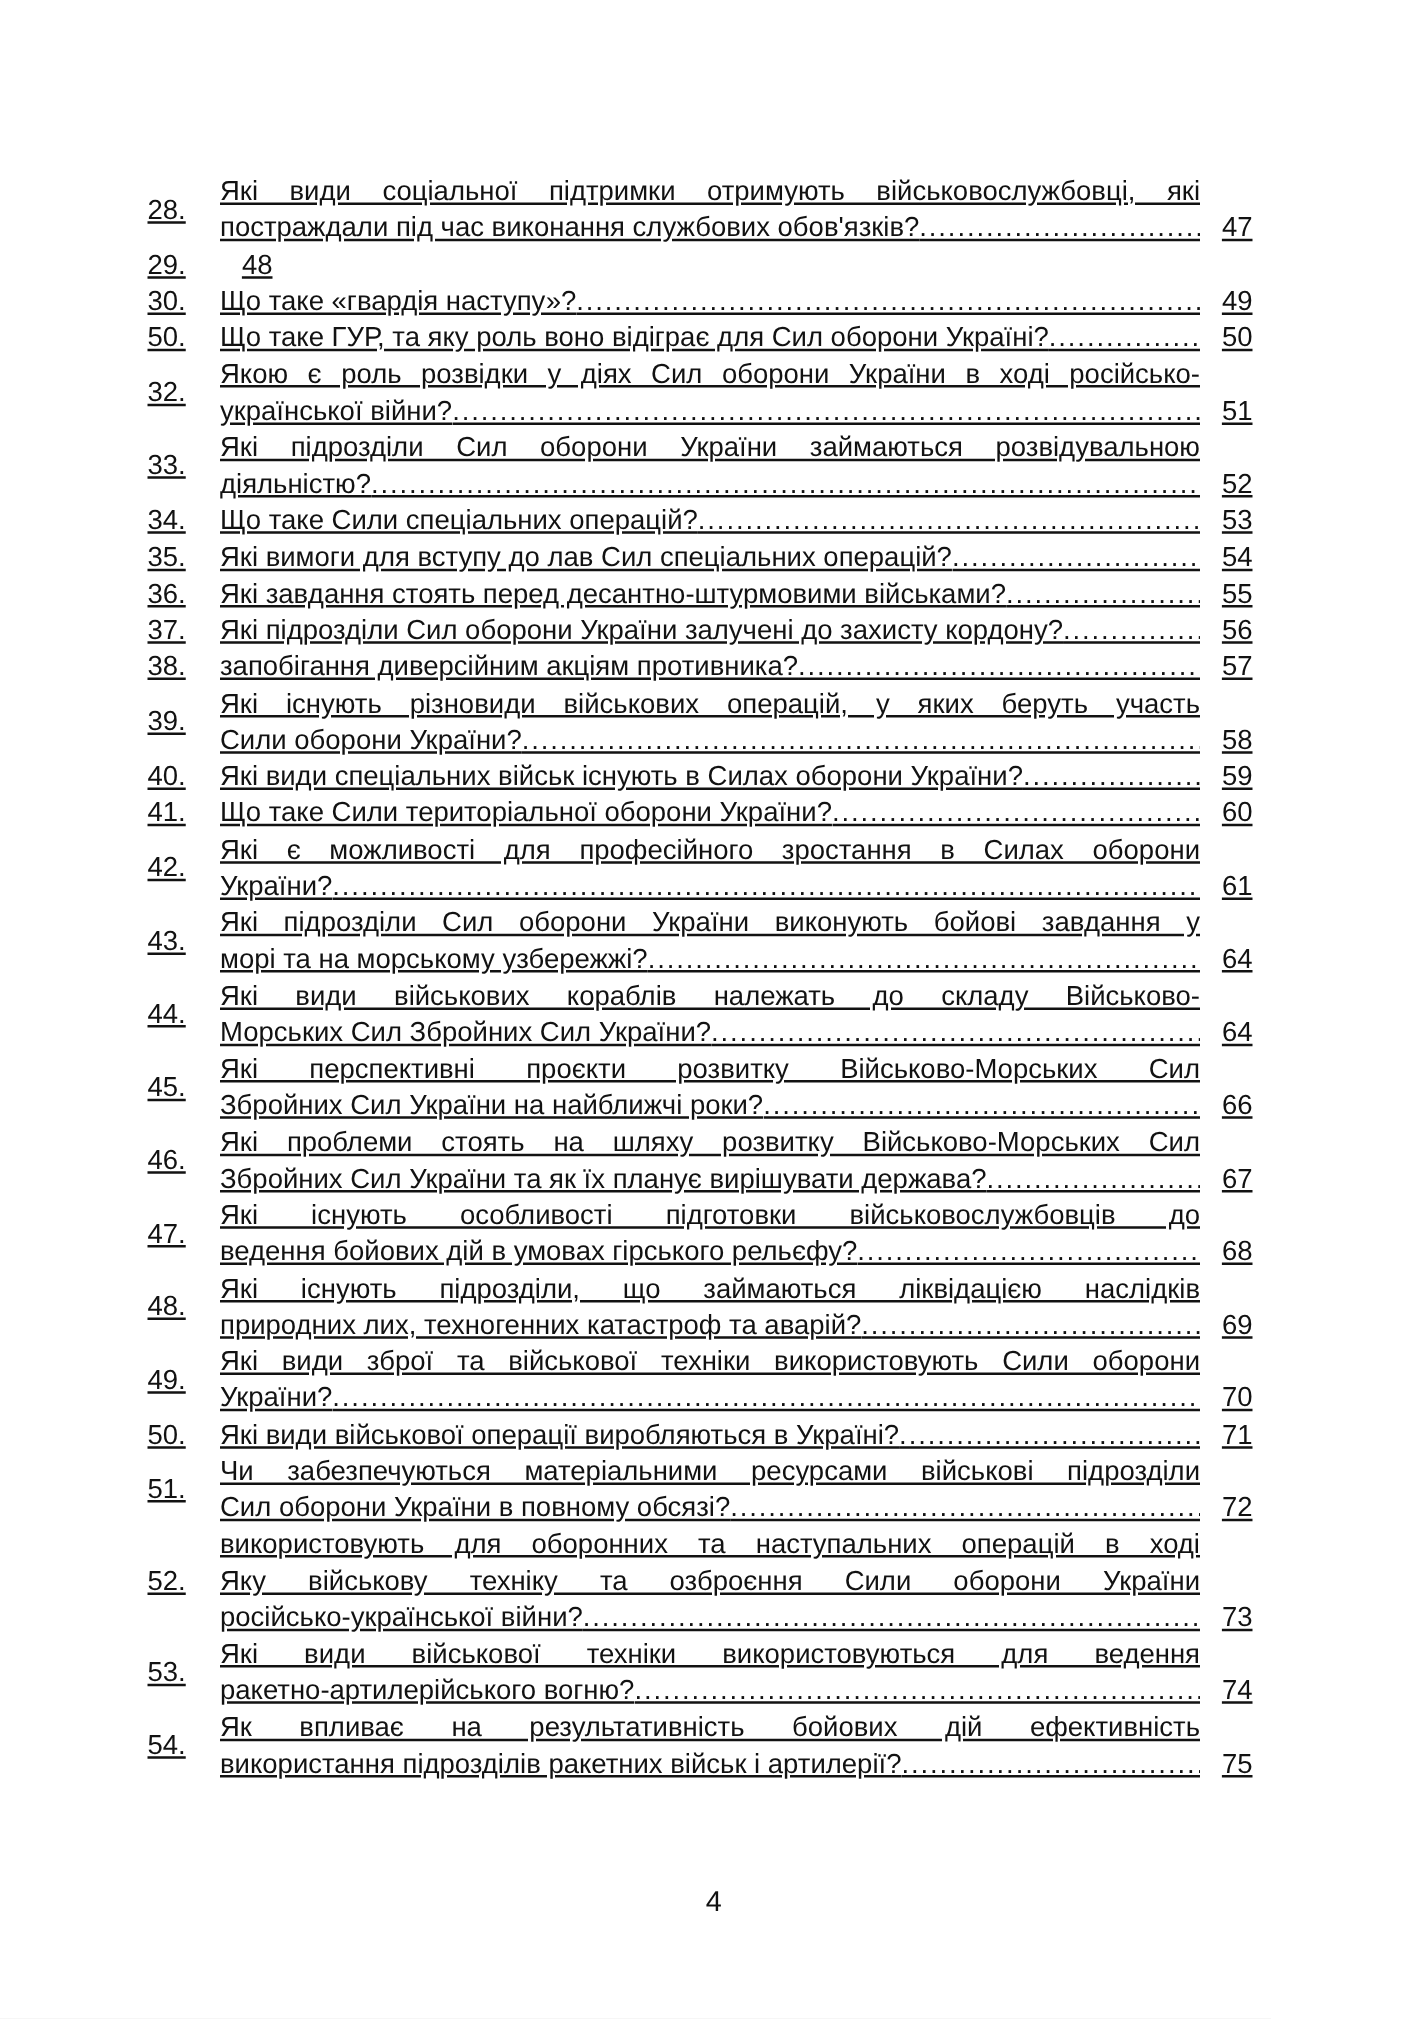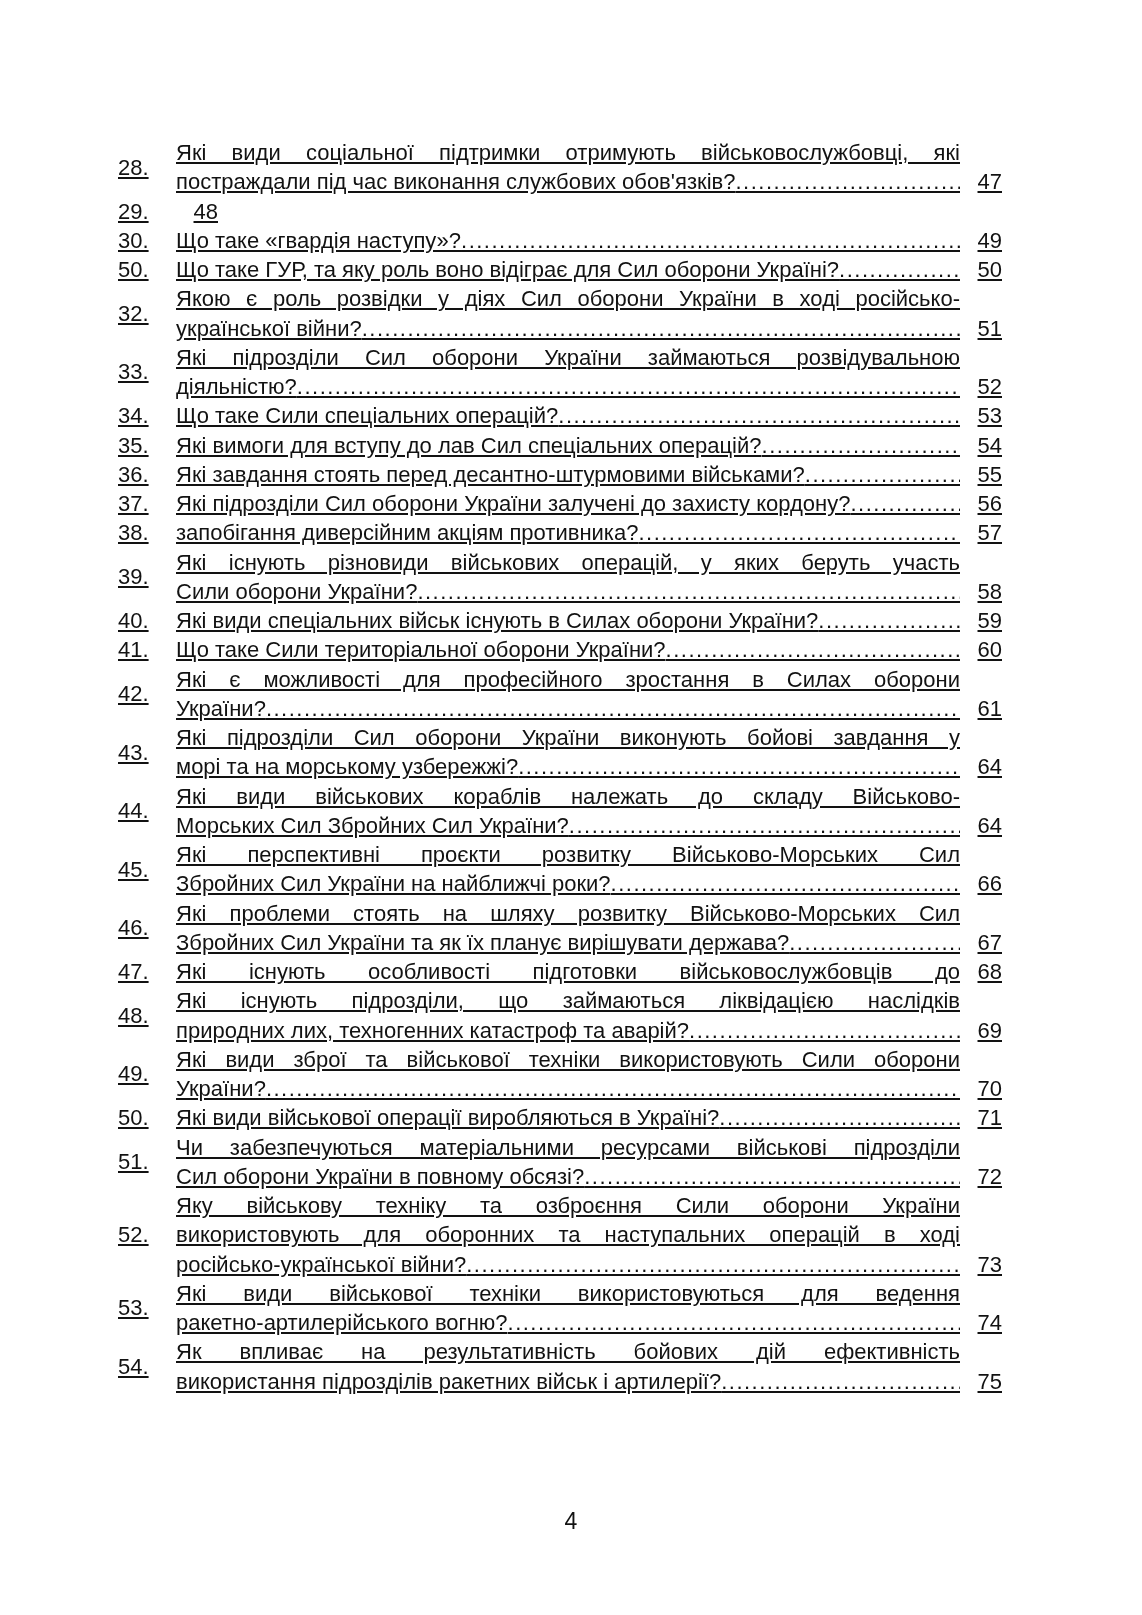--- a/index.html
+++ b/index.html
@@ -247,20 +247,24 @@
             <span class="ltext">Збройних Сил України та як їх планує вирішувати держава?</span>
             <span class="leader"></span>
           </div>
         </div>
         <span class="page">67</span>
       </div>
       <div class="entry">
         <span class="num">47.</span>
         <div class="body">
           <div class="jline">Які існують особливості підготовки військовослужбовців до</div>
+          <div class="lline">
+            <span class="ltext">ведення бойових дій в умовах гірського рельєфу?</span>
+            <span class="leader"></span>
+          </div>
         </div>
         <span class="page">68</span>
       </div>
       <div class="entry">
         <span class="num">48.</span>
         <div class="body">
           <div class="jline">Які існують підрозділи, що займаються ліквідацією наслідків</div>
           <div class="lline">
             <span class="ltext">природних лих, техногенних катастроф та аварій?</span>
             <span class="leader"></span>
@@ -296,22 +300,22 @@
           <div class="lline">
             <span class="ltext">Сил оборони України в повному обсязі?</span>
             <span class="leader"></span>
           </div>
         </div>
         <span class="page">72</span>
       </div>
       <div class="entry">
         <span class="num">52.</span>
         <div class="body">
+          <div class="jline">використовують для оборонних та наступальних операцій в ході</div>
           <div class="jline">Яку військову техніку та озброєння Сили оборони України</div>
-          <div class="jline">використовують для оборонних та наступальних операцій в ході</div>
           <div class="lline">
             <span class="ltext">російсько-української війни?</span>
             <span class="leader"></span>
           </div>
         </div>
         <span class="page">73</span>
       </div>
       <div class="entry">
         <span class="num">53.</span>
         <div class="body">

